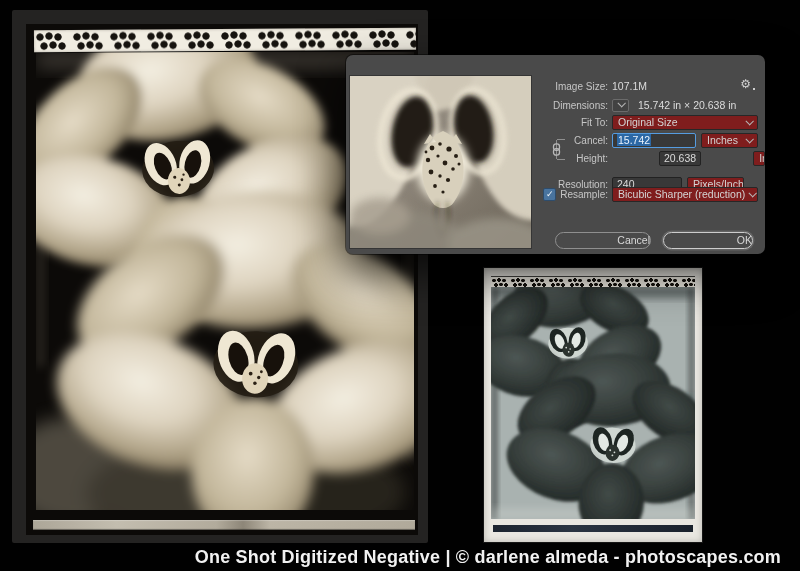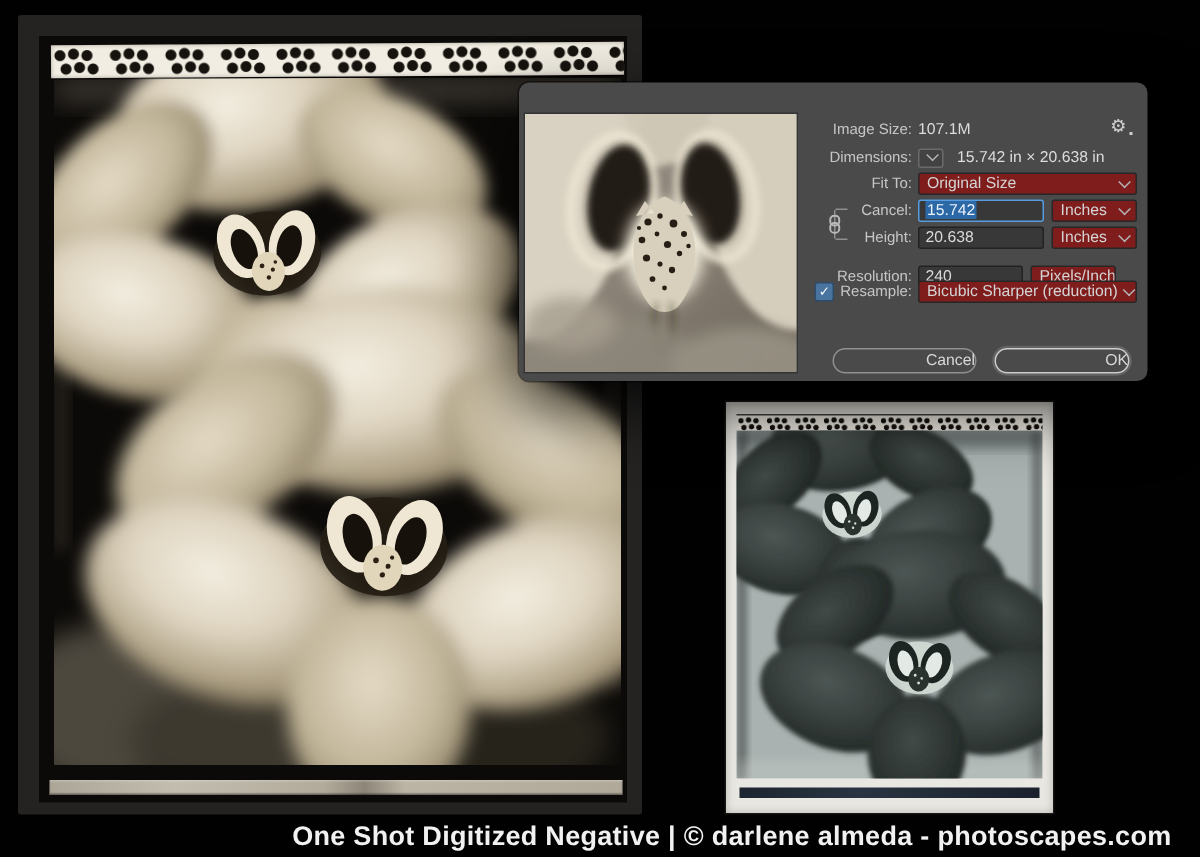--- a/index.html
+++ b/index.html
@@ -297,21 +297,21 @@
       <span class="dlg-label">Cancel:</span>
       <span class="pfield focus" style="width:84px;margin-right:5px;">
         <span class="sel-text">15.742</span>
       </span>
       <span class="pselect" style="width:57px;">
         <span>Inches</span>
         <span class="chev"></span>
       </span>
     </div>
 
-    <div class="dlg-row" style="top:95px;">
+    <div class="dlg-row" style="top:95px;gap:47px;">
       <span class="dlg-label">Height:</span>
       <span class="pfield" style="width:84px;margin-right:5px;">
         <span>20.638</span>
       </span>
       <span class="pselect" style="width:57px;">
         <span>Inches</span>
         <span class="chev"></span>
       </span>
     </div>
 

